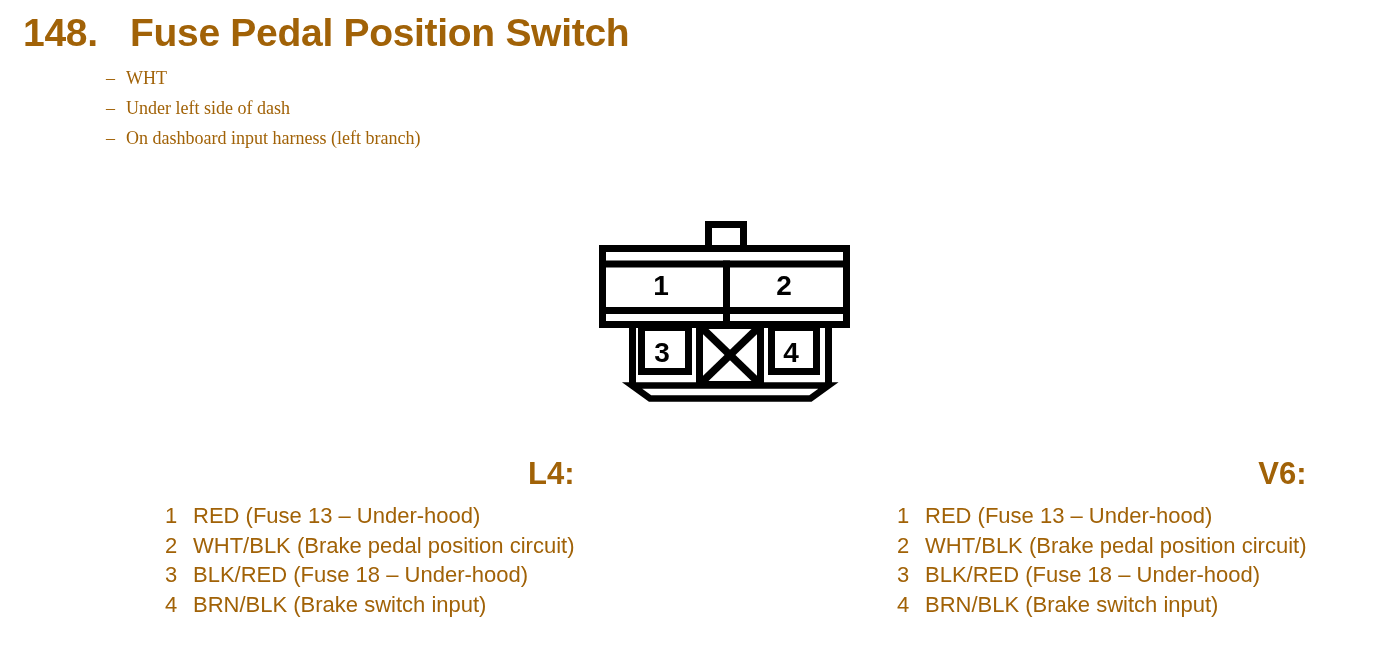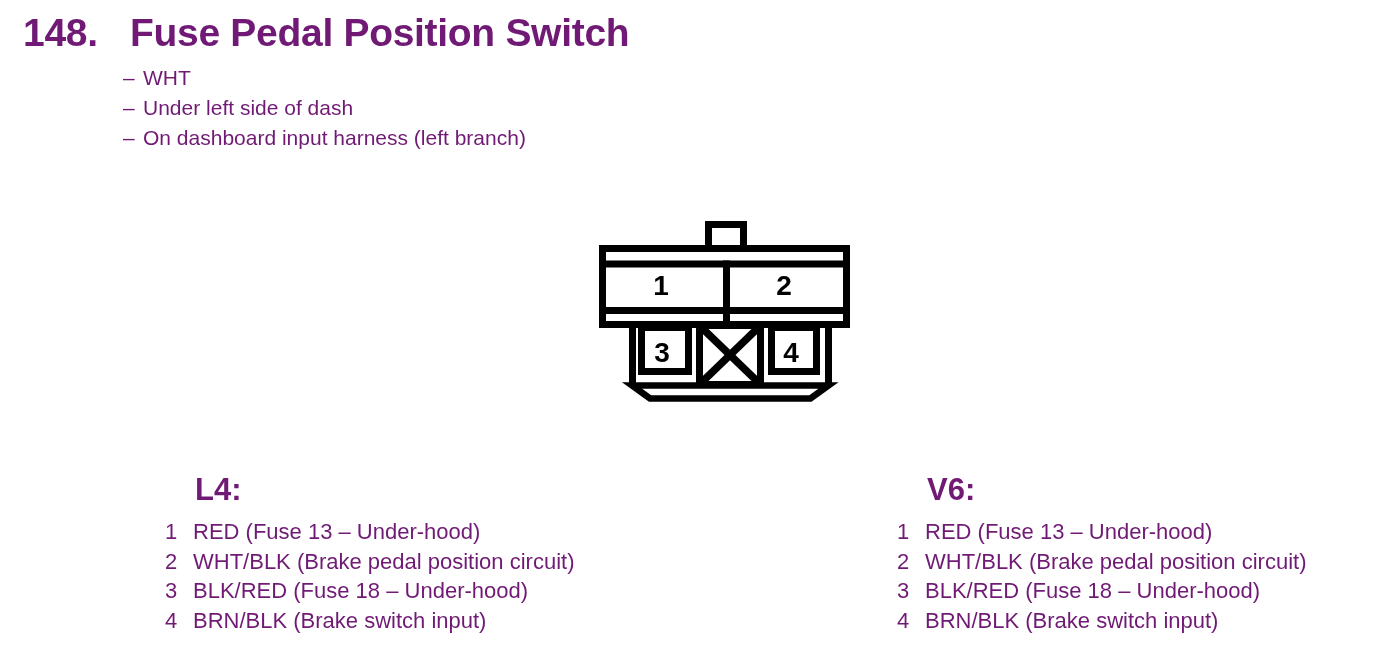--- a/index.html
+++ b/index.html
@@ -6,21 +6,21 @@
     margin: 0;
     padding: 0;
     background: #ffffff;
   }
   .page {
     position: relative;
     width: 1376px;
     height: 654px;
     background: #ffffff;
     font-family: "Liberation Sans", "DejaVu Sans", sans-serif;
-    color: #701a75;
+    color: #a16207;
     overflow: hidden;
   }
   
   .title-row {
     position: absolute;
     left: 23px;
     top: 13px;
     display: flex;
     font-size: 39px;
     font-weight: bold;
@@ -28,24 +28,25 @@
     letter-spacing: -0.3px;
     white-space: nowrap;
   }
   .item-num {
     display: inline-block;
     width: 107px;
   }
   
   .bullets {
     position: absolute;
-    left: 123px;
+    left: 106px;
     top: 63px;
-    font-size: 21px;
+    font-size: 18px;
     line-height: 30px;
+    font-family: Liberation Serif, serif;
   }
   .bullet-line { white-space: nowrap; }
   .bullet-marker {
     display: inline-block;
     width: 20px;
   }
   
   .connector-wrap {
     position: absolute;
     left: 580px;
@@ -65,21 +66,22 @@
     position: absolute;
     top: 458px;
     font-size: 22px;
   }
   .pinout-l4 { left: 165px; }
   .pinout-v6 { left: 897px; }
   .engine-heading {
     font-size: 31px;
     font-weight: bold;
     line-height: 31px;
-    margin: 16px 0 12px 30px;
+    margin: 0 0 12px 30px;
+    text-align: right;
   }
   .pin-row {
     line-height: 29.6px;
     white-space: nowrap;
   }
   .pin-num {
     display: inline-block;
     width: 28px;
   }
 </style>

